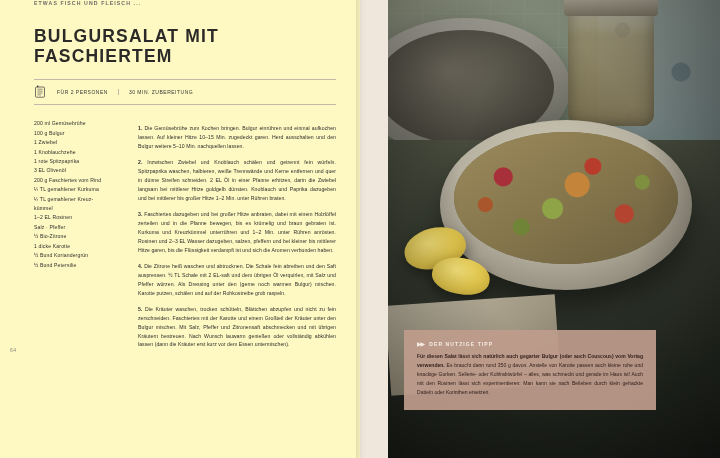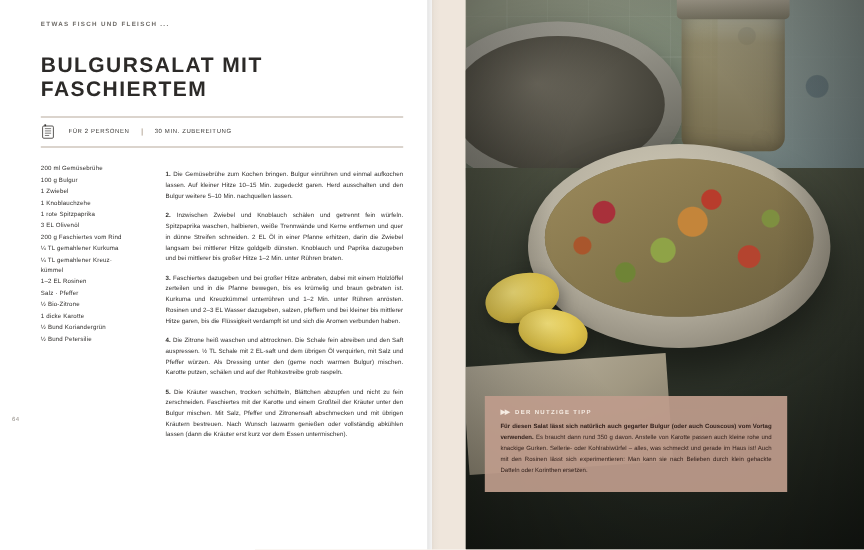--- a/index.html
+++ b/index.html
@@ -18,23 +18,23 @@
     width: 720px;
     height: 458px;
     background: #f6ece3;
     display: flex;
   }
   
   .left-page {
     position: relative;
     width: 360px;
     height: 458px;
-    background: #ffffff;
+    background: #fef9c3;
     box-sizing: border-box;
-    padding: 18px 24px 20px 34px;
+    padding: 0 24px 20px 34px;
   }
   .kicker {
     font-size: 5.2px;
     letter-spacing: 1.1px;
     color: #6d6a66;
     text-transform: uppercase;
     font-weight: 700;
     margin: 0 0 20px 0;
   }
   .title {

